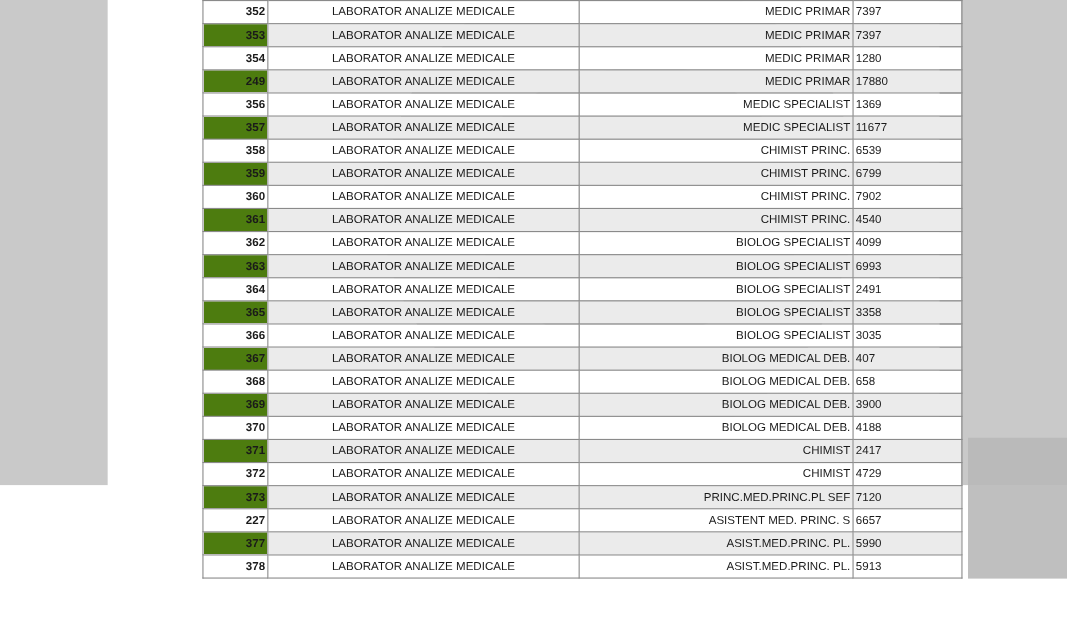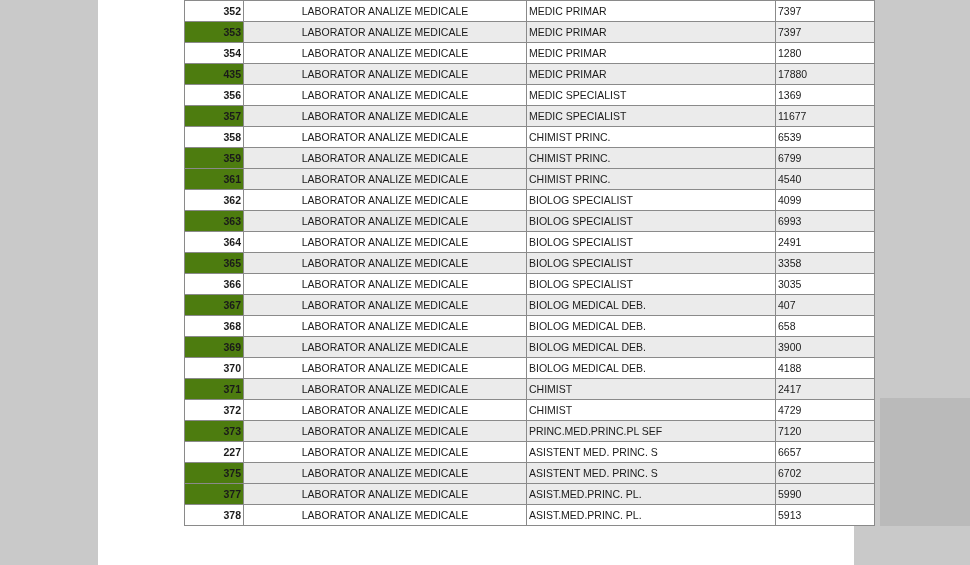--- a/index.html
+++ b/index.html
@@ -11,21 +11,21 @@
     width: 970px;
     height: 565px;
     overflow: hidden;
     font-family: "Liberation Sans", sans-serif;
   }
 
   
   #page {
     position: relative;
     width: 970px;
-    height: 565px;
+    height: 441px;
     background: #ffffff;
   }
 
   
   .gutter {
     position: absolute;
     top: 0;
     bottom: 0;
     background: #c9c9c9;
   }
@@ -125,21 +125,21 @@
     background: #ffffff;
   }
   td.c-unit {
     width: 278px;
     text-align: center;
     background: #ffffff;
     margin-top: 20px;
   }
   td.c-role {
     width: 244px;
-    text-align: left;
+    text-align: right;
     background: #ffffff;
   }
   td.c-val {
     width: 94px;
     text-align: left;
     font-size: 12px;
     background: #ffffff;
   }
   tr.band td { background: #ebebeb; }
   tr.band td.c-num { background: #4d7c0f; }
@@ -175,21 +175,21 @@
               <td class="c-role">MEDIC PRIMAR</td>
               <td class="c-val">7397</td>
             </tr>
             <tr>
               <td class="c-num">354</td>
               <td class="c-unit">LABORATOR ANALIZE MEDICALE</td>
               <td class="c-role">MEDIC PRIMAR</td>
               <td class="c-val">1280</td>
             </tr>
             <tr class="band">
-              <td class="c-num">435</td>
+              <td class="c-num">249</td>
               <td class="c-unit">LABORATOR ANALIZE MEDICALE</td>
               <td class="c-role">MEDIC PRIMAR</td>
               <td class="c-val">17880</td>
             </tr>
             <tr>
               <td class="c-num">356</td>
               <td class="c-unit">LABORATOR ANALIZE MEDICALE</td>
               <td class="c-role">MEDIC SPECIALIST</td>
               <td class="c-val">1369</td>
             </tr>
@@ -204,20 +204,26 @@
               <td class="c-unit">LABORATOR ANALIZE MEDICALE</td>
               <td class="c-role">CHIMIST PRINC.</td>
               <td class="c-val">6539</td>
             </tr>
             <tr class="band">
               <td class="c-num">359</td>
               <td class="c-unit">LABORATOR ANALIZE MEDICALE</td>
               <td class="c-role">CHIMIST PRINC.</td>
               <td class="c-val">6799</td>
             </tr>
+            <tr>
+              <td class="c-num">360</td>
+              <td class="c-unit">LABORATOR ANALIZE MEDICALE</td>
+              <td class="c-role">CHIMIST PRINC.</td>
+              <td class="c-val">7902</td>
+            </tr>
             <tr class="band">
               <td class="c-num">361</td>
               <td class="c-unit">LABORATOR ANALIZE MEDICALE</td>
               <td class="c-role">CHIMIST PRINC.</td>
               <td class="c-val">4540</td>
             </tr>
             <tr>
               <td class="c-num">362</td>
               <td class="c-unit">LABORATOR ANALIZE MEDICALE</td>
               <td class="c-role">BIOLOG SPECIALIST</td>
@@ -287,26 +293,20 @@
               <td class="c-num">373</td>
               <td class="c-unit">LABORATOR ANALIZE MEDICALE</td>
               <td class="c-role">PRINC.MED.PRINC.PL SEF</td>
               <td class="c-val">7120</td>
             </tr>
             <tr>
               <td class="c-num">227</td>
               <td class="c-unit">LABORATOR ANALIZE MEDICALE</td>
               <td class="c-role">ASISTENT MED. PRINC. S</td>
               <td class="c-val">6657</td>
-            </tr>
-            <tr class="band">
-              <td class="c-num">375</td>
-              <td class="c-unit">LABORATOR ANALIZE MEDICALE</td>
-              <td class="c-role">ASISTENT MED. PRINC. S</td>
-              <td class="c-val">6702</td>
             </tr>
             <tr class="band">
               <td class="c-num">377</td>
               <td class="c-unit">LABORATOR ANALIZE MEDICALE</td>
               <td class="c-role">ASIST.MED.PRINC. PL.</td>
               <td class="c-val">5990</td>
             </tr>
             <tr>
               <td class="c-num">378</td>
               <td class="c-unit">LABORATOR ANALIZE MEDICALE</td>

